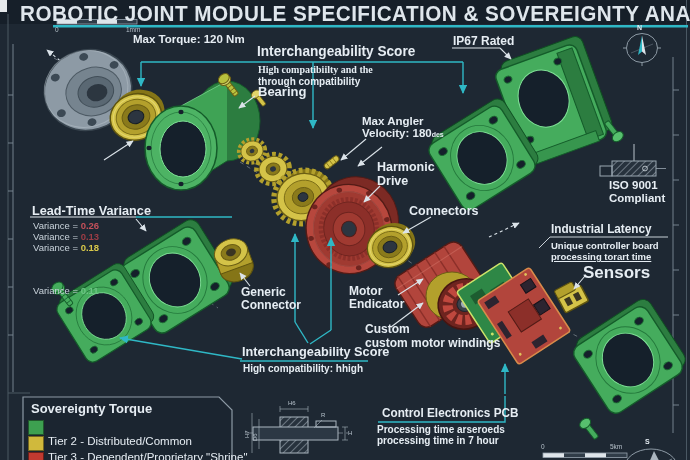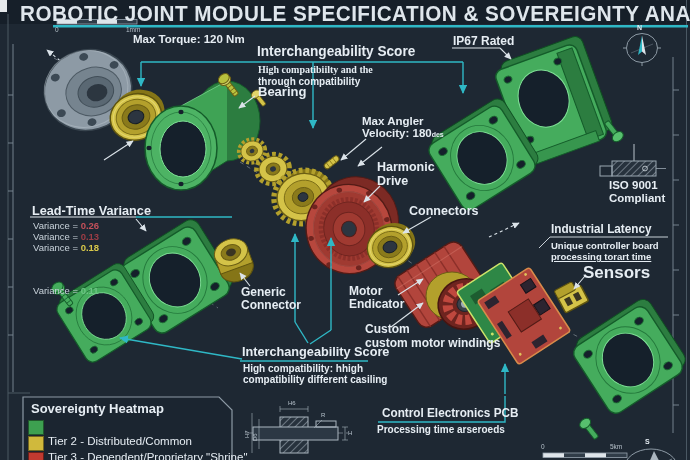--- a/index.html
+++ b/index.html
@@ -369,35 +369,35 @@
   <div class="t b" style="left:241px;top:298px;font-size:12px;text-align:right;">Connector</div>
 
   <div class="t b" style="left:349px;top:284px;font-size:12px;">Motor</div>
   <div class="t b" style="left:349px;top:297px;font-size:12px;">Endicator</div>
 
   <div class="t b" style="left:365px;top:322px;font-size:12px;">Custom</div>
   <div class="t b" style="left:365px;top:336px;font-size:12px;">custom motor windings</div>
 
   <div class="t b cond" style="left:242px;top:344px;font-size:13.5px;">Interchangeability Score</div>
   <div class="t b" style="left:243px;top:363px;font-size:10px;">High compatibility: hhigh</div>
-  <div class="t b" style="left:243px;top:374px;font-size:10px;">compatibility different casiling</div>
 
   <div class="t b cond" style="left:551px;top:222px;font-size:12.5px;">Industrial Latency</div>
   <div class="t b" style="left:551px;top:240px;font-size:9.5px;">Unique controller board</div>
   <div class="t b" style="left:551px;top:251px;font-size:9.5px;text-decoration:underline;">processing torart time</div>
 
   <div class="t b" style="left:583px;top:263px;font-size:17px;">Sensors</div>
 
   <div class="t b cond" style="left:382px;top:406px;font-size:12.5px;">Control Electronics PCB</div>
   <div class="t b" style="left:377px;top:424px;font-size:10px;">Processing time arseroeds</div>
+  <div class="t b" style="left:377px;top:435px;font-size:10px;">processing time in 7 hour</div>
 
   <div class="t b" style="left:609px;top:179px;font-size:11.5px;">ISO 9001</div>
   <div class="t b" style="left:609px;top:192px;font-size:11.5px;">Compliant</div>
 
-  <div class="t b" style="left:31px;top:401px;font-size:13px;">Sovereignty Heatmap</div>
+  <div class="t b" style="left:31px;top:401px;font-size:13px;">Sovereignty Torque</div>
   <span class="sq" style="left: 28px; top: 420px; background: rgb(61, 160, 80);"></span>
   <span class="sq" style="left: 28px; top: 436px; background: rgb(208, 185, 60);"></span>
   <div class="t" style="left:48px;top:435px;font-size:11.5px;">Tier 2 - Distributed/Common</div>
   <span class="sq" style="left: 28px; top: 452px; background: rgb(192, 58, 48);"></span>
   <div class="t" style="left:48px;top:451px;font-size:11.5px;">Tier 3 - Dependent/Proprietary "Shrine"</div>
 
   <div class="t tiny" style="left:541px;top:443px;">0</div>
   <div class="t tiny" style="left:610px;top:443px;">5km</div>
   <div class="t b" style="left:637px;top:24px;font-size:7px;">N</div>
   <div class="t b" style="left:645px;top:438px;font-size:7px;">S</div>

